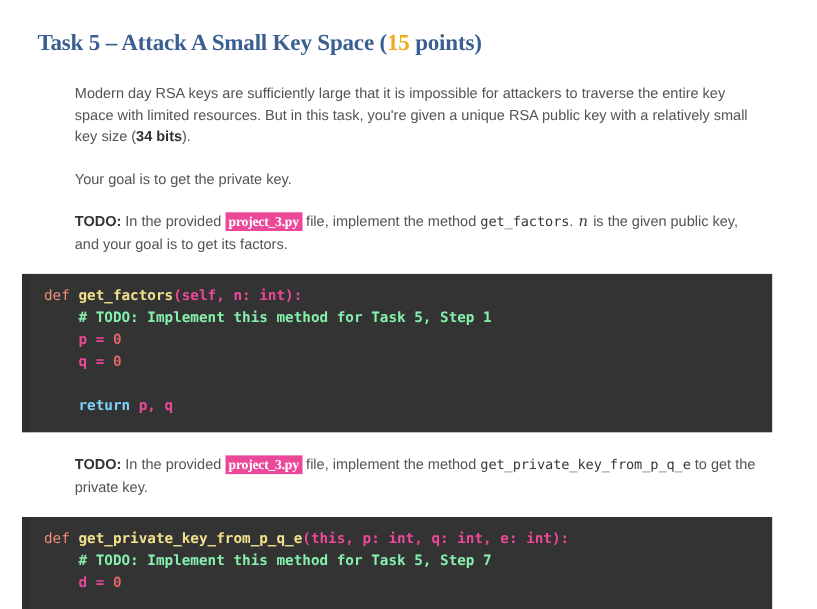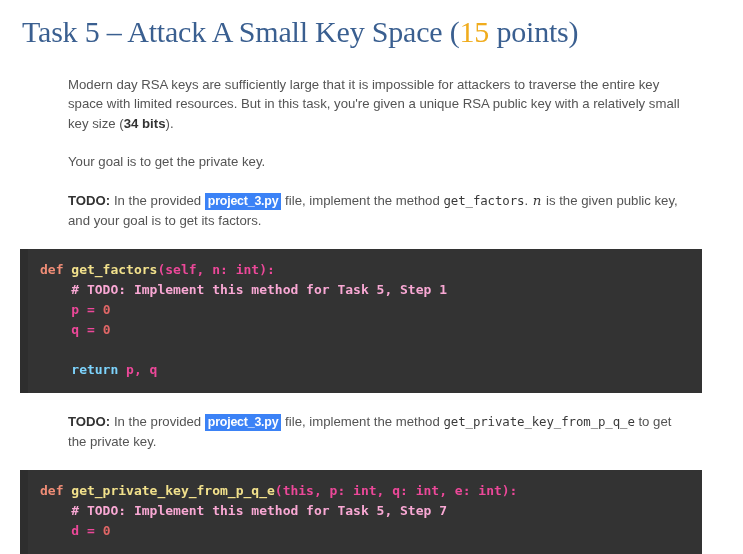--- a/index.html
+++ b/index.html
@@ -11,25 +11,25 @@
     width: 743px;
     height: 554px;
     overflow: hidden;
     font-family: "Liberation Sans", sans-serif;
     color: #4a4a4a;
     -webkit-font-smoothing: antialiased;
   }
 
   
   .page-title {
-    margin: 4px;
+    margin: 16px;
     padding: 9px 0 0 18px;
     font-family: "Liberation Serif", serif;
-    font-size: 30px;
-    font-weight: normal;
+    font-size: 21px;
+    font-weight: bold;
     letter-spacing: -0.2px;
     color: #3a5f90;
     line-height: 1.25;
     white-space: nowrap;
   }
   .page-title .points-value {
     color: #f0ac1d;
   }
 
   
@@ -58,24 +58,24 @@
     font-weight: bold;
     color: #333333;
   }
   .code-inline {
     font-family: "DejaVu Sans Mono", "Liberation Mono", monospace;
     font-size: 12.4px;
     color: #3a3a3a;
     letter-spacing: -0.1px;
   }
   .code-mark {
-    font-family: Liberation Sans, sans-serif;
+    font-family: Liberation Serif, serif;
     font-size: 12.4px;
     font-weight: bold;
-    background: #3b82f6;
+    background: #ec4899;
     color: #ffffff;
     padding: 1px 3px 2px 3px;
     letter-spacing: -0.2px;
   }
   .math-var {
     font-family: "DejaVu Serif", serif;
     font-style: italic;
     font-size: 13.4px;
     color: #3a3a3a;
     padding: 0 1px;
@@ -106,24 +106,24 @@
     line-height: 20px;
     color: #e6e6e6;
     white-space: pre;
     font-weight: bold;
     position: relative;
     z-index: 1;
   }
   .cb-1 { margin-top: 18px; }
   .cb-2 { margin-top: 18px; }
 
-  .tok-kw      { color: #f08d77; font-weight: bold; }
+  .tok-kw      { color: #f08d77; font-weight: normal; }
   .tok-fn      { color: #f2e18c; font-weight: bold; }
   .tok-plain   { color: #ec4899; font-weight: bold; }
-  .tok-comment { color: #f9a8d4; font-weight: bold; }
+  .tok-comment { color: #86efac; font-weight: bold; }
   .tok-num     { color: #e06666; font-weight: bold; }
   .tok-ret     { color: #7dd3fc; font-weight: bold; }
 
   .code-wrap {
     padding-left: 20px;
     padding-right: 41px;
   }
 </style>
 </head>
 <body>

